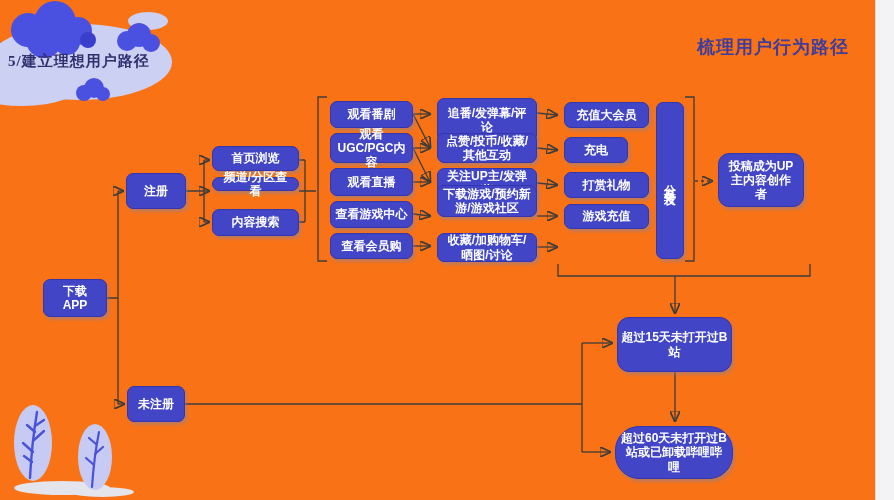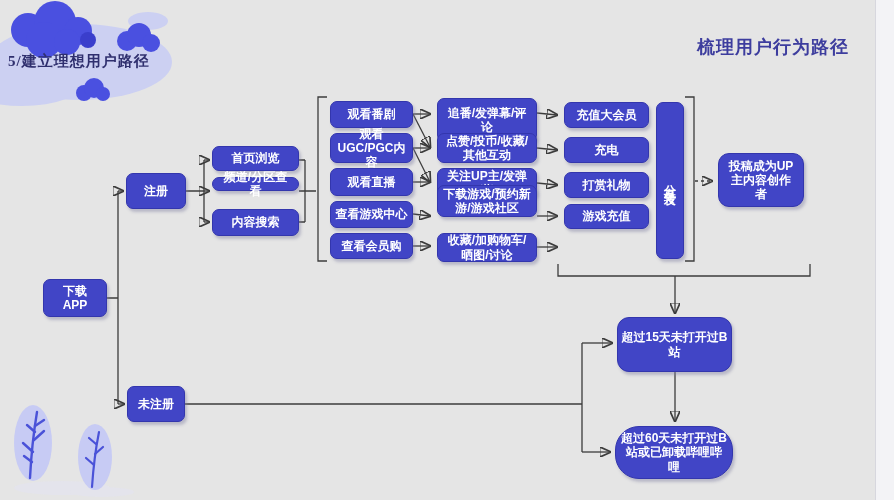--- a/index.html
+++ b/index.html
@@ -1,18 +1,18 @@
 <!DOCTYPE html>
 <html><head>
 <meta charset="utf-8">
 <style>
   html,body{margin:0;padding:0;background:#ffffff;}
   #slide{
     position:relative;width:894px;height:500px;overflow:hidden;
-    background:#e5e5e5;font-family:"Liberation Sans",sans-serif;
+    background:#f97316;font-family:"Liberation Sans",sans-serif;
   }
   
   .edge-strip{position:absolute;right:0;top:0;width:18px;height:500px;background:#f3f3f6;}
   .edge-line{position:absolute;left:875px;top:0;width:1px;height:500px;background:#d7d7de;}
 
   
   .page-label{
     position:absolute;left:8px;top:52px;width:220px;
     font-family:"Liberation Serif",serif;font-weight:bold;font-size:15px;
     color:#2f2f6e;letter-spacing:1px;
@@ -41,21 +41,21 @@
   #n-watch_ugc{left:330px;top:133px;width:83px;height:30px;}
   #n-watch_live{left:330px;top:168px;width:83px;height:28px;}
   #n-game_center{left:330px;top:201px;width:83px;height:27px;padding:2px 3px;}
   #n-member_shop{left:330px;top:233px;width:83px;height:26px;padding:2px 3px;}
   #n-follow_anime{left:437px;top:98px;width:100px;height:44px;padding:2px 5px;}
   #n-like_coin{left:437px;top:133px;width:100px;height:30px;padding:2px 5px;}
   #n-follow_up{left:437px;top:168px;width:100px;height:30px;padding:2px 5px;}
   #n-download_game{left:437px;top:185px;width:100px;height:26px;padding:15px 5px;}
   #n-add_cart{left:437px;top:233px;width:100px;height:29px;padding:2px 5px;}
   #n-vip{left:564px;top:102px;width:85px;height:26px;}
-  #n-charge{left:564px;top:137px;width:85px;height:26px;}
+  #n-charge{left:564px;top:137px;width:64px;height:26px;}
   #n-gift{left:564px;top:172px;width:85px;height:26px;}
   #n-game_recharge{left:564px;top:204px;width:85px;height:25px;}
   #n-order{left:564px;top:235px;width:85px;height:25px;}
   #n-share{left:656px;top:102px;width:28px;height:157px;writing-mode:vertical-rl;
            text-orientation:upright;letter-spacing:3px;padding:6px 2px;}
   #n-up_creator{left:718px;top:153px;width:86px;height:54px;border-radius:11px;padding:12px 8px;}
   #n-inactive_15{left:617px;top:317px;width:115px;height:55px;border-radius:12px;padding:2px 2px;}
   #n-inactive_60{left:615px;top:426px;width:118px;height:53px;border-radius:24px;padding:2px 5px;}
 
   svg.layer{position:absolute;left:0;top:0;}

